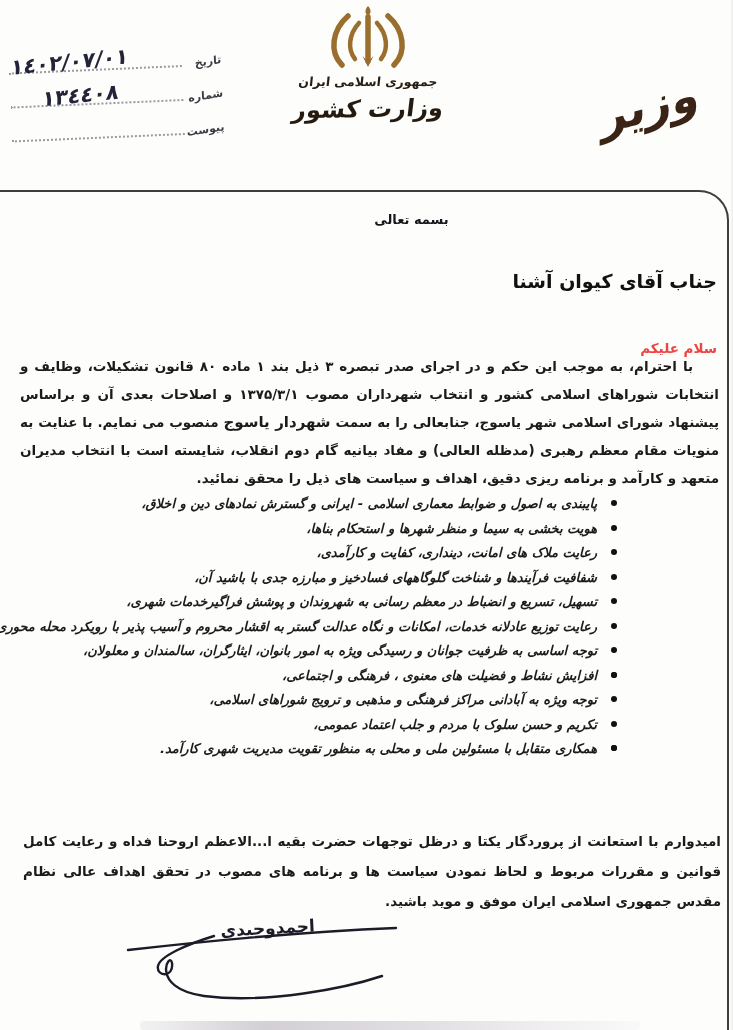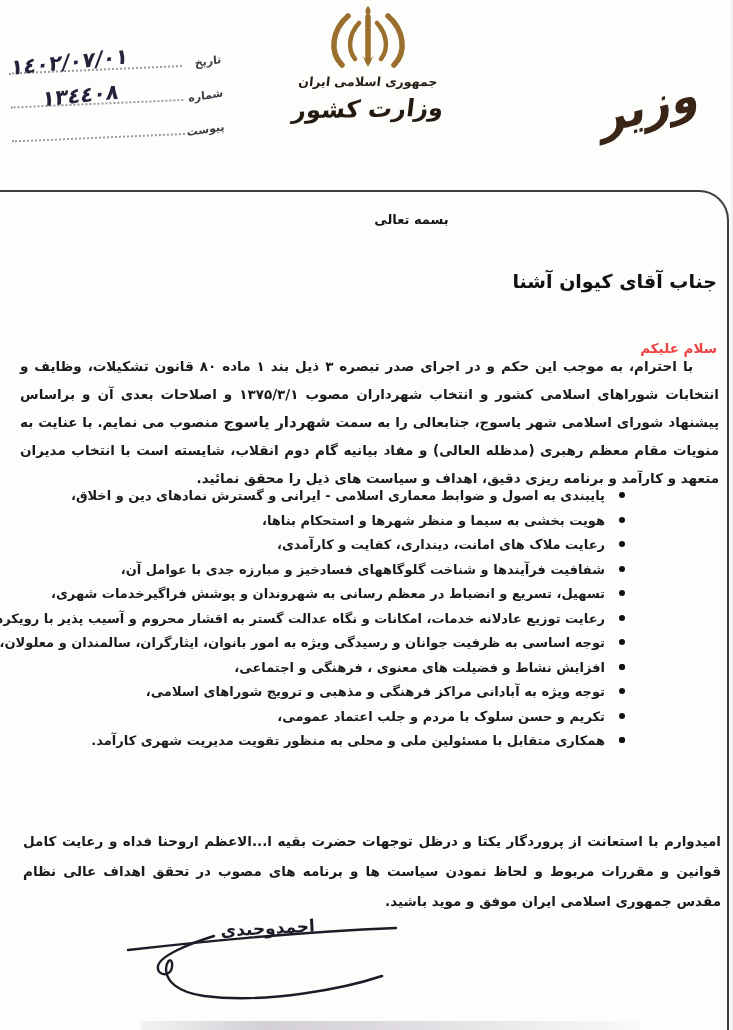--- a/index.html
+++ b/index.html
@@ -77,21 +77,21 @@
   }
   .intro{
     position:absolute;top:338px;right:14px;left:20px;
     font-size:13.5px;font-weight:700;color:#1b1b1b;
     line-height:28px;text-align:justify;
     text-indent:26px;
   }
   .intro b{font-size:15px;}
   .objectives{
     position:absolute;top:486px;right:108px;left:20px;
-    list-style:none;margin:0;padding:0;
+    list-style:none;margin:8px;padding:0;font-style:italic;
   }
   .obj-item{
     position:relative;padding-right:20px;margin-bottom:5.5px;
     font-size:13px;font-weight:700;color:#1b1b1b;line-height:19px;
     white-space:nowrap;
   }
   .obj-bullet{
     position:absolute;right:0;top:6px;width:6px;height:6px;
     border-radius:50%;background:#111;
   }
@@ -178,21 +178,21 @@
       <li class="obj-item">
       <span class="obj-bullet"></span>
       <span>هویت بخشی به سیما و منظر شهرها و استحکام بناها،</span>
     </li>
       <li class="obj-item">
       <span class="obj-bullet"></span>
       <span>رعایت ملاک های امانت، دینداری، کفایت و کارآمدی،</span>
     </li>
       <li class="obj-item">
       <span class="obj-bullet"></span>
-      <span>شفافیت فرآیندها و شناخت گلوگاههای فسادخیز و مبارزه جدی با عوامل آن،</span>
+      <span>شفافیت فرآیندها و شناخت گلوگاههای فسادخیز و مبارزه جدی با باشید آن،</span>
     </li>
       <li class="obj-item">
       <span class="obj-bullet"></span>
       <span>تسهیل، تسریع و انضباط در معظم رسانی به شهروندان و پوشش فراگیرخدمات شهری،</span>
     </li>
       <li class="obj-item">
       <span class="obj-bullet"></span>
       <span>رعایت توزیع عادلانه خدمات، امکانات و نگاه عدالت گستر به اقشار محروم و آسیب پذیر با رویکرد محله محوری،</span>
     </li>
       <li class="obj-item">

